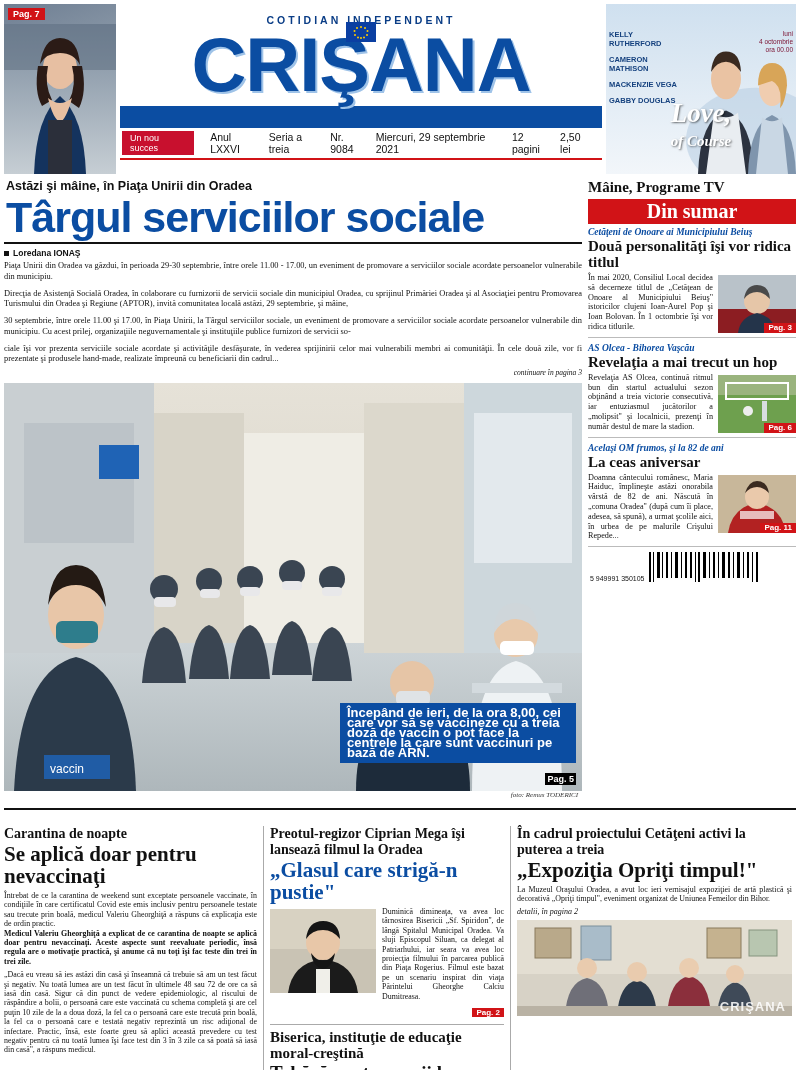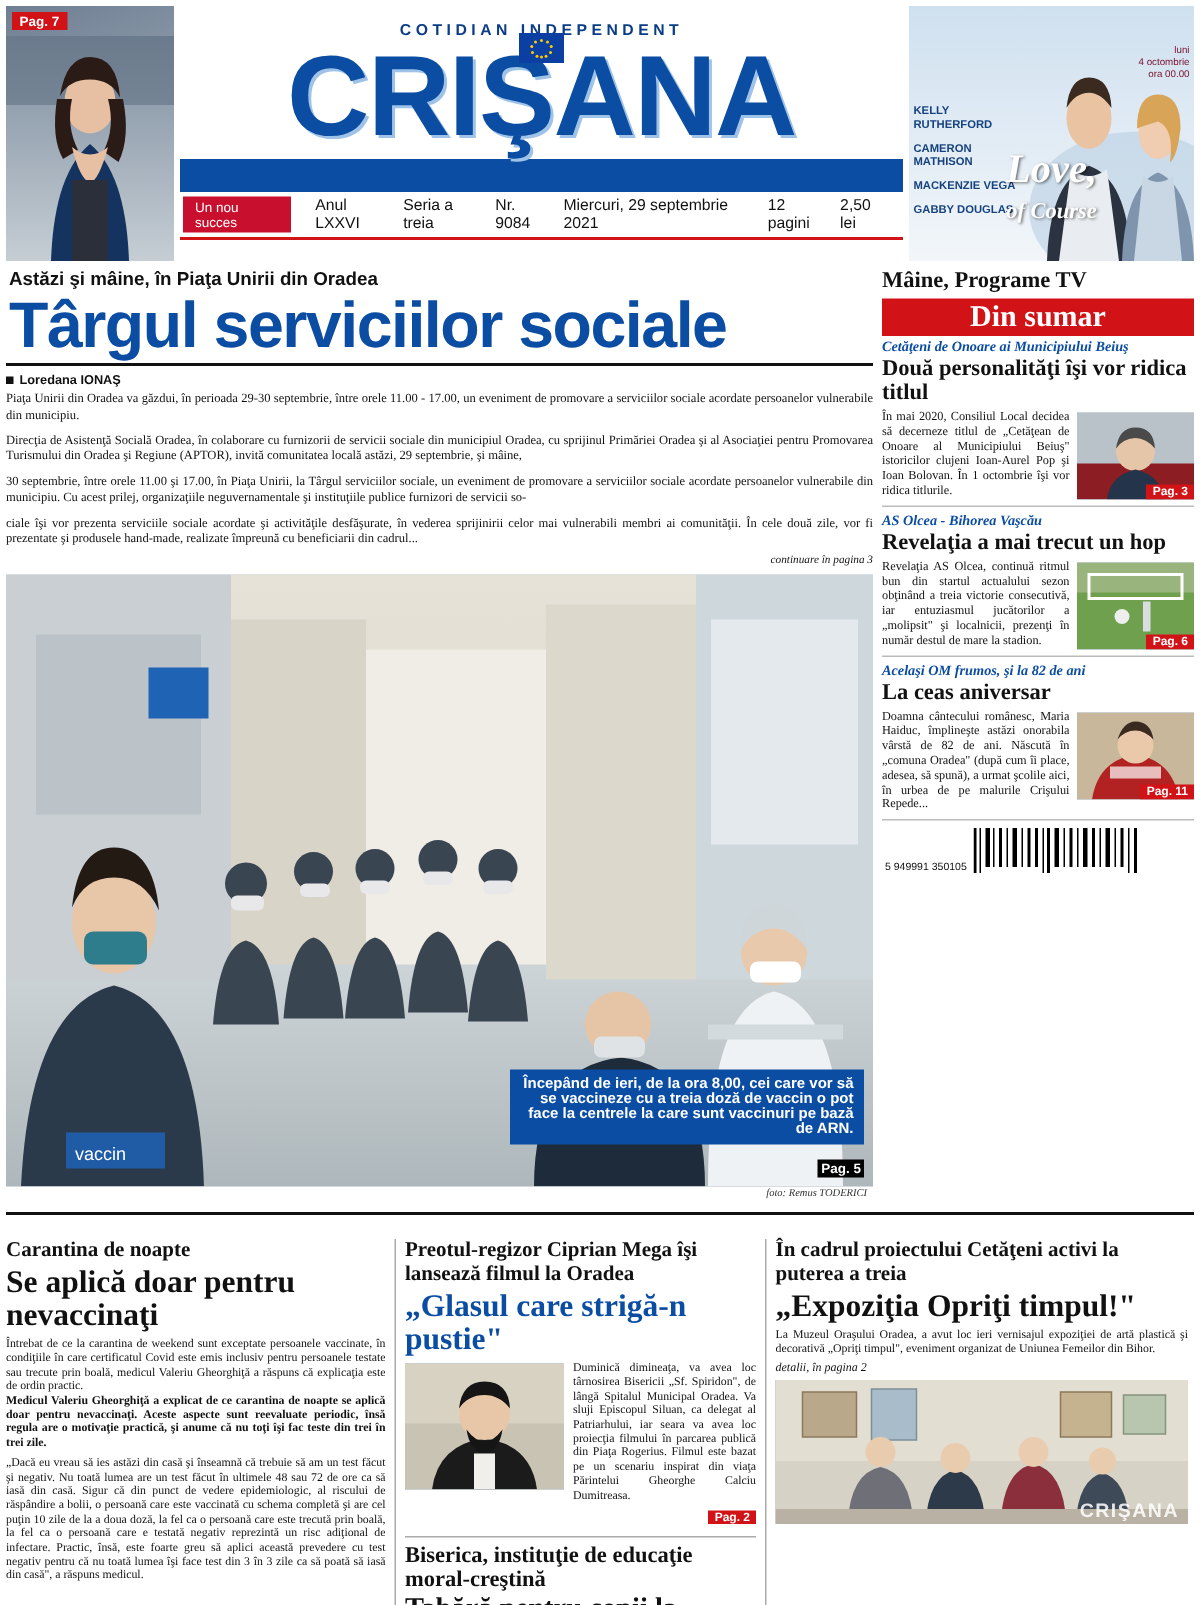--- a/index.html
+++ b/index.html
@@ -74,21 +74,21 @@
     flex:1; background:#0b4da2; color:#fff; font-family:"Liberation Sans",sans-serif;
     font-weight:bold; font-size:14px; text-align:center; letter-spacing:1px;
   }
   .promo-top .diva {
     width:44px; background:#e8b6c4; color:#7a1030; font-family:"Liberation Sans",sans-serif;
     font-weight:bold; font-size:11px; text-align:center;
   }
   .promo-names {
     position:absolute; left:3px; top:26px; width:74px;
     font-family:"Liberation Sans",sans-serif; font-size:7.5px; line-height:9px;
-    color:#16427f; font-weight:bold;margin-top:39px;
+    color:#16427f; font-weight:bold;
   }
   .promo-names div { margin-bottom:7px; }
   .promo-right-note {
     position:absolute; right:3px; top:26px; width:56px;
     font-family:"Liberation Sans",sans-serif; font-size:6.5px; line-height:8px;
     color:#7a1030; text-align:right;
   }
   .promo-title {
     position:absolute; left:0; right:0; bottom:21px; text-align:center;
     font-family:"Liberation Serif",serif; font-style:italic; font-weight:bold;
@@ -125,22 +125,22 @@
   .cont { font-style:italic; text-align:right; font-size:7.5px; margin-top:3px; }
 
   
   .photo-main {
     position:relative; margin-top:5px; height:408px; overflow:hidden;
     background:#b9c4c9;
   }
   .photo-caption {
     position:absolute; right:6px; bottom:28px; width:236px;
     background:#0b4da2; color:#fff; padding:5px 7px;
-    font-family:"Liberation Sans",sans-serif; font-size:10px; line-height:10px;
-    text-align:right; font-weight:bold;
+    font-family:"Liberation Sans",sans-serif; font-size:13px; line-height:10px;
+    text-align:left; font-weight:bold;
   }
   .pag5 {
     position:absolute; right:6px; bottom:6px;
     background:#000000; color:#fff; font-family:"Liberation Sans",sans-serif;
     font-size:9px; font-weight:bold; padding:1px 2px;
   }
 
   
   .side-title {
     background:#d11317; color:#fff; text-align:center;

